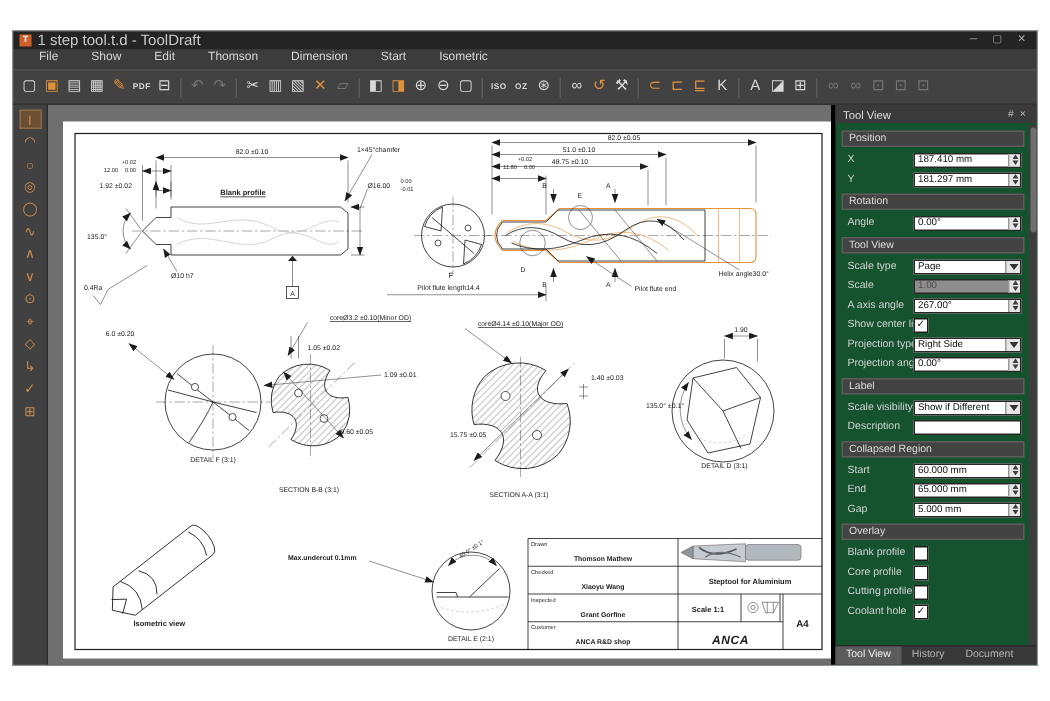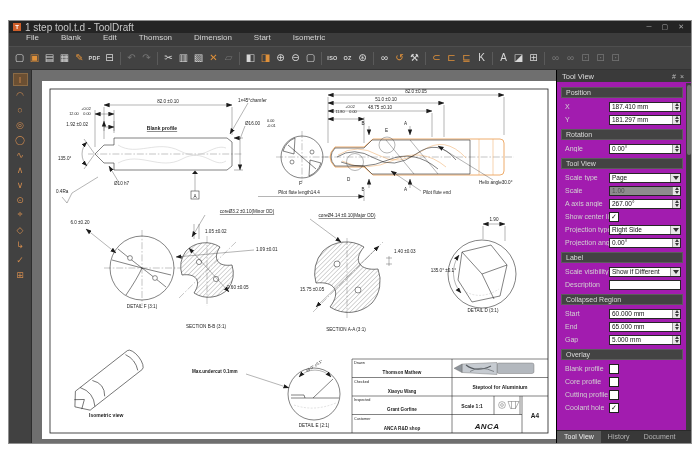--- a/index.html
+++ b/index.html
@@ -25,21 +25,21 @@
   .tb-sep{width:1px;height:13px;background:#5a5a5a;margin:0 3px;flex:0 0 auto}
   
   .appbody{flex:1;display:flex;min-height:0}
   .sidebar{width:22px;background:#414141;border-right:1px solid #2d2d2d;display:flex;
     flex-direction:column;align-items:center;padding-top:3px;gap:2px;flex:0 0 auto}
   .sb-btn{width:15px;height:13px;color:#cf8a4e;font-size:9px;display:flex;align-items:center;justify-content:center}
   .sb-btn.sel{background:#6b4f32;border:1px solid #8a6a45;box-sizing:border-box}
   .canvas{flex:1;background:#6f6f6f;position:relative;overflow:hidden}
   .page{position:absolute;left:10px;top:11px;width:514px;height:358px;background:#fff}
   
-  .panel{width:134px;background:#a21caf;display:flex;flex-direction:column;position:relative;flex:0 0 auto;border-left:1px solid #000000}
+  .panel{width:134px;background:#14532d;display:flex;flex-direction:column;position:relative;flex:0 0 auto;border-left:3px solid #000000}
   .panel-header{height:12px;background:#3a3a3a;display:flex;align-items:center;padding:0 5px;flex:0 0 auto}
   .panel-title{color:#ddd;font-size:7.5px;flex:1}
   .ph-btn{color:#bbb;font-size:7px;padding:0 2px}
   .panel-body{flex:1;padding:2px 8px 2px 4px;overflow:hidden}
   .section-header{background:#434343;border:1px solid #5c5c5c;color:#ddd;font-size:7px;
     padding:1px 4px;margin:3px 0 2px}
   .prow{display:flex;align-items:center;height:13px;padding-left:4px}
   .prow-label{flex:1;color:#d2d2d2;font-size:7px;white-space:nowrap;overflow:hidden}
   .pcontrol{width:74px;display:flex;flex:0 0 auto}
   .spinbox,.dropdown,.textbox{width:72px;height:10px;background:#fff;border:1px solid #262626;
@@ -84,21 +84,21 @@
   <div class="titlebar">
     <div class="app-icon">T</div>
     <div class="title-text">1 step tool.t.d - ToolDraft</div>
     <div class="win-btn">─</div>
     <div class="win-btn">▢</div>
     <div class="win-btn">✕</div>
   </div>
 
   <div class="menubar">
       <span class="menu-item">File</span>
-      <span class="menu-item">Blank</span>
+      <span class="menu-item">Show</span>
       <span class="menu-item">Edit</span>
       <span class="menu-item">Thomson</span>
       <span class="menu-item">Dimension</span>
       <span class="menu-item">Start</span>
       <span class="menu-item">Isometric</span>
     </div>
 
   <div class="toolbar">
       <div class="tb-btn">▢</div>
       <div class="tb-btn orange">▣</div>

